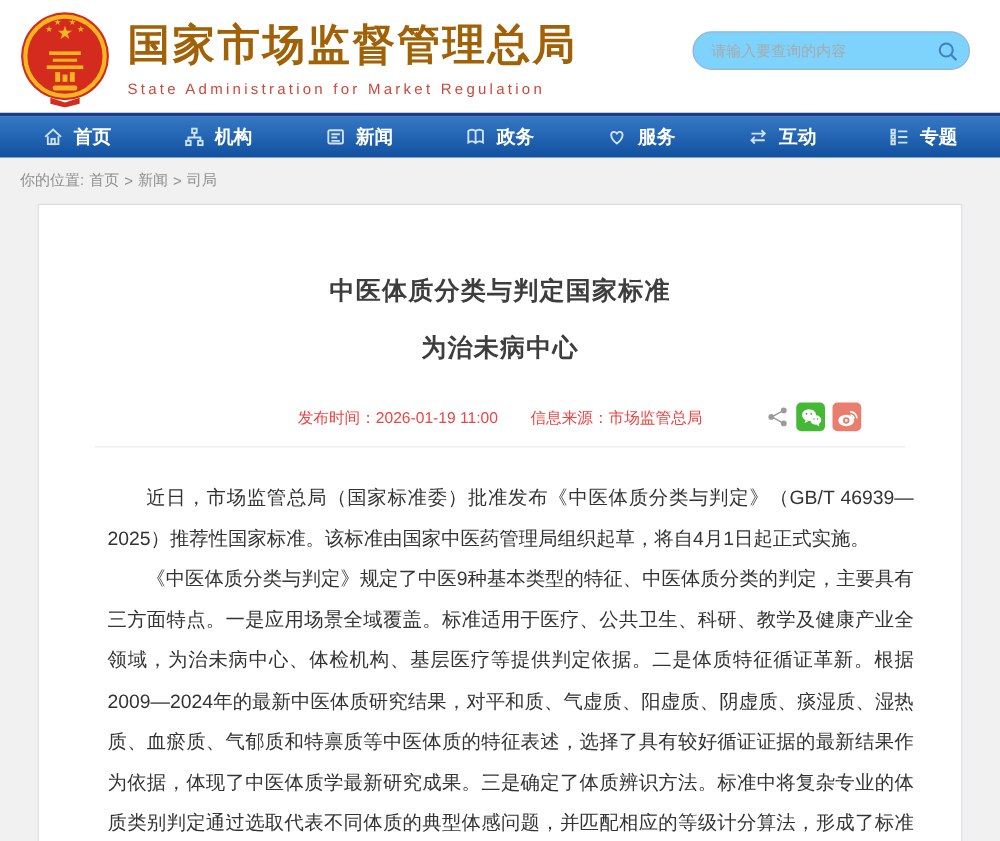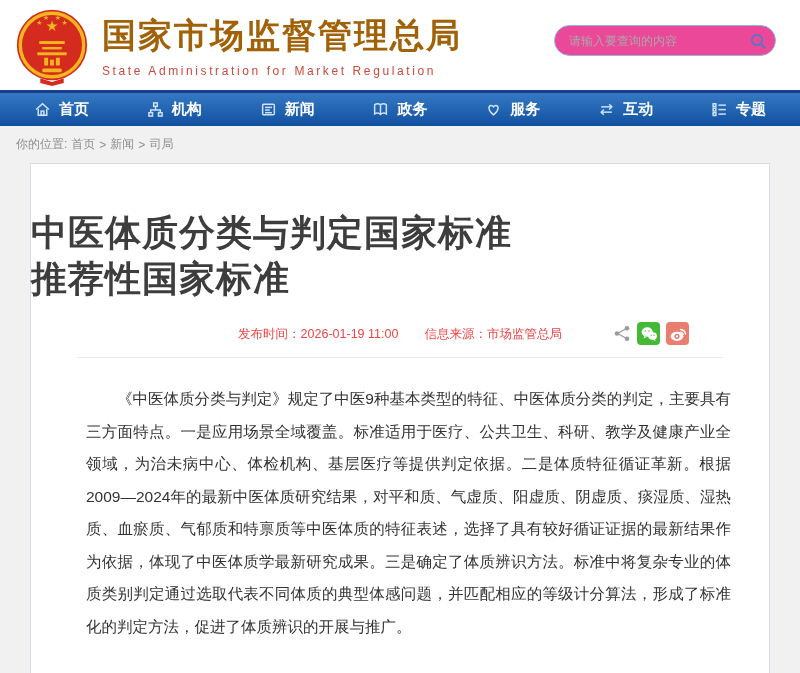--- a/index.html
+++ b/index.html
@@ -7,21 +7,21 @@
   body { font-family:"Liberation Sans", sans-serif; background:#f1f1f2; }
   .page { width:800px; height:673px; overflow:hidden; position:relative; }
 
   
   .site-header { height:90px; background:#ffffff; display:flex; align-items:center; padding-left:14px; position:relative; }
   .logo { width:76px; height:82px; flex:0 0 auto; }
   .titles { margin-left:12px; }
   .site-title { font-size:34px; font-weight:bold; color:#a16207; letter-spacing:2px; }
   .site-subtitle { font-size:12px; color:#cb4a3c; letter-spacing:2.6px; margin-top:5px; }
   .search { position:absolute; right:24px; top:25px; width:222px; height:31px;
-            border:1px solid #8fb4dd; border-radius:16px; background:#ec4899;
+            border:1px solid #8fb4dd; border-radius:16px; background:#7dd3fc;
             display:flex; align-items:center; padding:0 8px 0 14px; }
   .search input { flex:1; border:none; outline:none; font-size:12px; color:#333; background:transparent; }
   .search input::placeholder { color:#a9a9a9; }
   .search-btn { border:none; background:transparent; cursor:pointer; display:flex; align-items:center; padding:0; }
 
   
   .main-nav { height:36px; border-top:3px solid #1a3e8f;
               background:linear-gradient(180deg,#3578c2 0%, #2163b1 55%, #11509f 100%);
               display:flex; align-items:center; justify-content:space-between; padding:0 34px; }
   .nav-item { display:flex; align-items:center; gap:8px; color:#ffffff; font-size:15px; font-weight:bold;
@@ -29,21 +29,21 @@
   .nav-icon { display:flex; align-items:center; }
   .nav-icon svg { display:block; }
 
   
   .breadcrumb { height:37px; display:flex; align-items:center; padding-left:16px;
                 font-size:12px; color:#8f8f8f; gap:4px; }
   .breadcrumb a { color:#8f8f8f; text-decoration:none; cursor:pointer; }
 
   
   .content-card { margin:0 30px; background:#ffffff; border:1px solid #d9dae6; height:560px; }
-  .article-title { margin-top:46px; font-size:36px; line-height:46px;
+  .article-title { margin-top:46px; text-align:center; font-size:20px; line-height:46px;
                    color:#3d3d3d; font-weight:600; letter-spacing:1px; }
   .article-title span { display:block; }
   .article-meta { margin-top:24px; position:relative; text-align:center;
                   font-size:12.5px; color:#ef4444; }
   .meta-gap { display:inline-block; width:26px; }
   .share-group { position:absolute; right:80px; top:-4px; display:flex; align-items:center; gap:6px; }
   .share-btn { border:none; background:transparent; padding:0; cursor:pointer; display:flex; }
   .badge { width:23px; height:23px; border-radius:4px; display:flex; align-items:center; justify-content:center; }
   .divider { margin:14px 45px 0 45px; border:none; border-top:1px solid #ebebeb; }
   .article-body { padding:25px 38px 0 55px; font-size:15.5px; color:#333333;
@@ -171,21 +171,21 @@
     <a>首页</a>
     <span>&gt;</span>
     <a>新闻</a>
     <span>&gt;</span>
     <a>司局</a>
   </div>
 
   <main class="content-card">
     <h1 class="article-title">
       <span>中医体质分类与判定国家标准</span>
-      <span>推荐性国家标准</span>
+      <span>为治未病中心</span>
     </h1>
 
     <div class="article-meta">
       <span>发布时间：</span><span>2026-01-19 11:00</span><span class="meta-gap"></span><span>信息来源：</span><span>市场监管总局</span>
 
       <span class="share-group">
         <button class="share-btn" title="share">
           <svg width="18" height="19" viewBox="0 0 18 19">
             <line x1="4.5" y1="9.5" x2="13.5" y2="4.5" stroke="#9b9b9b" stroke-width="1.3"></line>
             <line x1="4.5" y1="9.5" x2="13.5" y2="14.5" stroke="#9b9b9b" stroke-width="1.3"></line>
@@ -214,17 +214,18 @@
             <path d="M11.5 4.5 A5.5 5.5 0 0 1 16.5 9.2" fill="none" stroke="#ffffff" stroke-width="1.3" stroke-linecap="round"></path>
             <path d="M11.8 7 A3 3 0 0 1 14.2 9.3" fill="none" stroke="#ffffff" stroke-width="1.2" stroke-linecap="round"></path>
           </svg>
         </button>
       </span>
     </div>
 
     <hr class="divider">
 
     <div class="article-body">
+      <p>近日，市场监管总局（国家标准委）批准发布《中医体质分类与判定》（GB/T 46939—2025）推荐性国家标准。该标准由国家中医药管理局组织起草，将自4月1日起正式实施。</p>
       <p>《中医体质分类与判定》规定了中医9种基本类型的特征、中医体质分类的判定，主要具有三方面特点。一是应用场景全域覆盖。标准适用于医疗、公共卫生、科研、教学及健康产业全领域，为治未病中心、体检机构、基层医疗等提供判定依据。二是体质特征循证革新。根据2009—2024年的最新中医体质研究结果，对平和质、气虚质、阳虚质、阴虚质、痰湿质、湿热质、血瘀质、气郁质和特禀质等中医体质的特征表述，选择了具有较好循证证据的最新结果作为依据，体现了中医体质学最新研究成果。三是确定了体质辨识方法。标准中将复杂专业的体质类别判定通过选取代表不同体质的典型体感问题，并匹配相应的等级计分算法，形成了标准化的判定方法，促进了体质辨识的开展与推广。</p>
 
     </div>
   </main>
 </div>
 
 </body></html>

